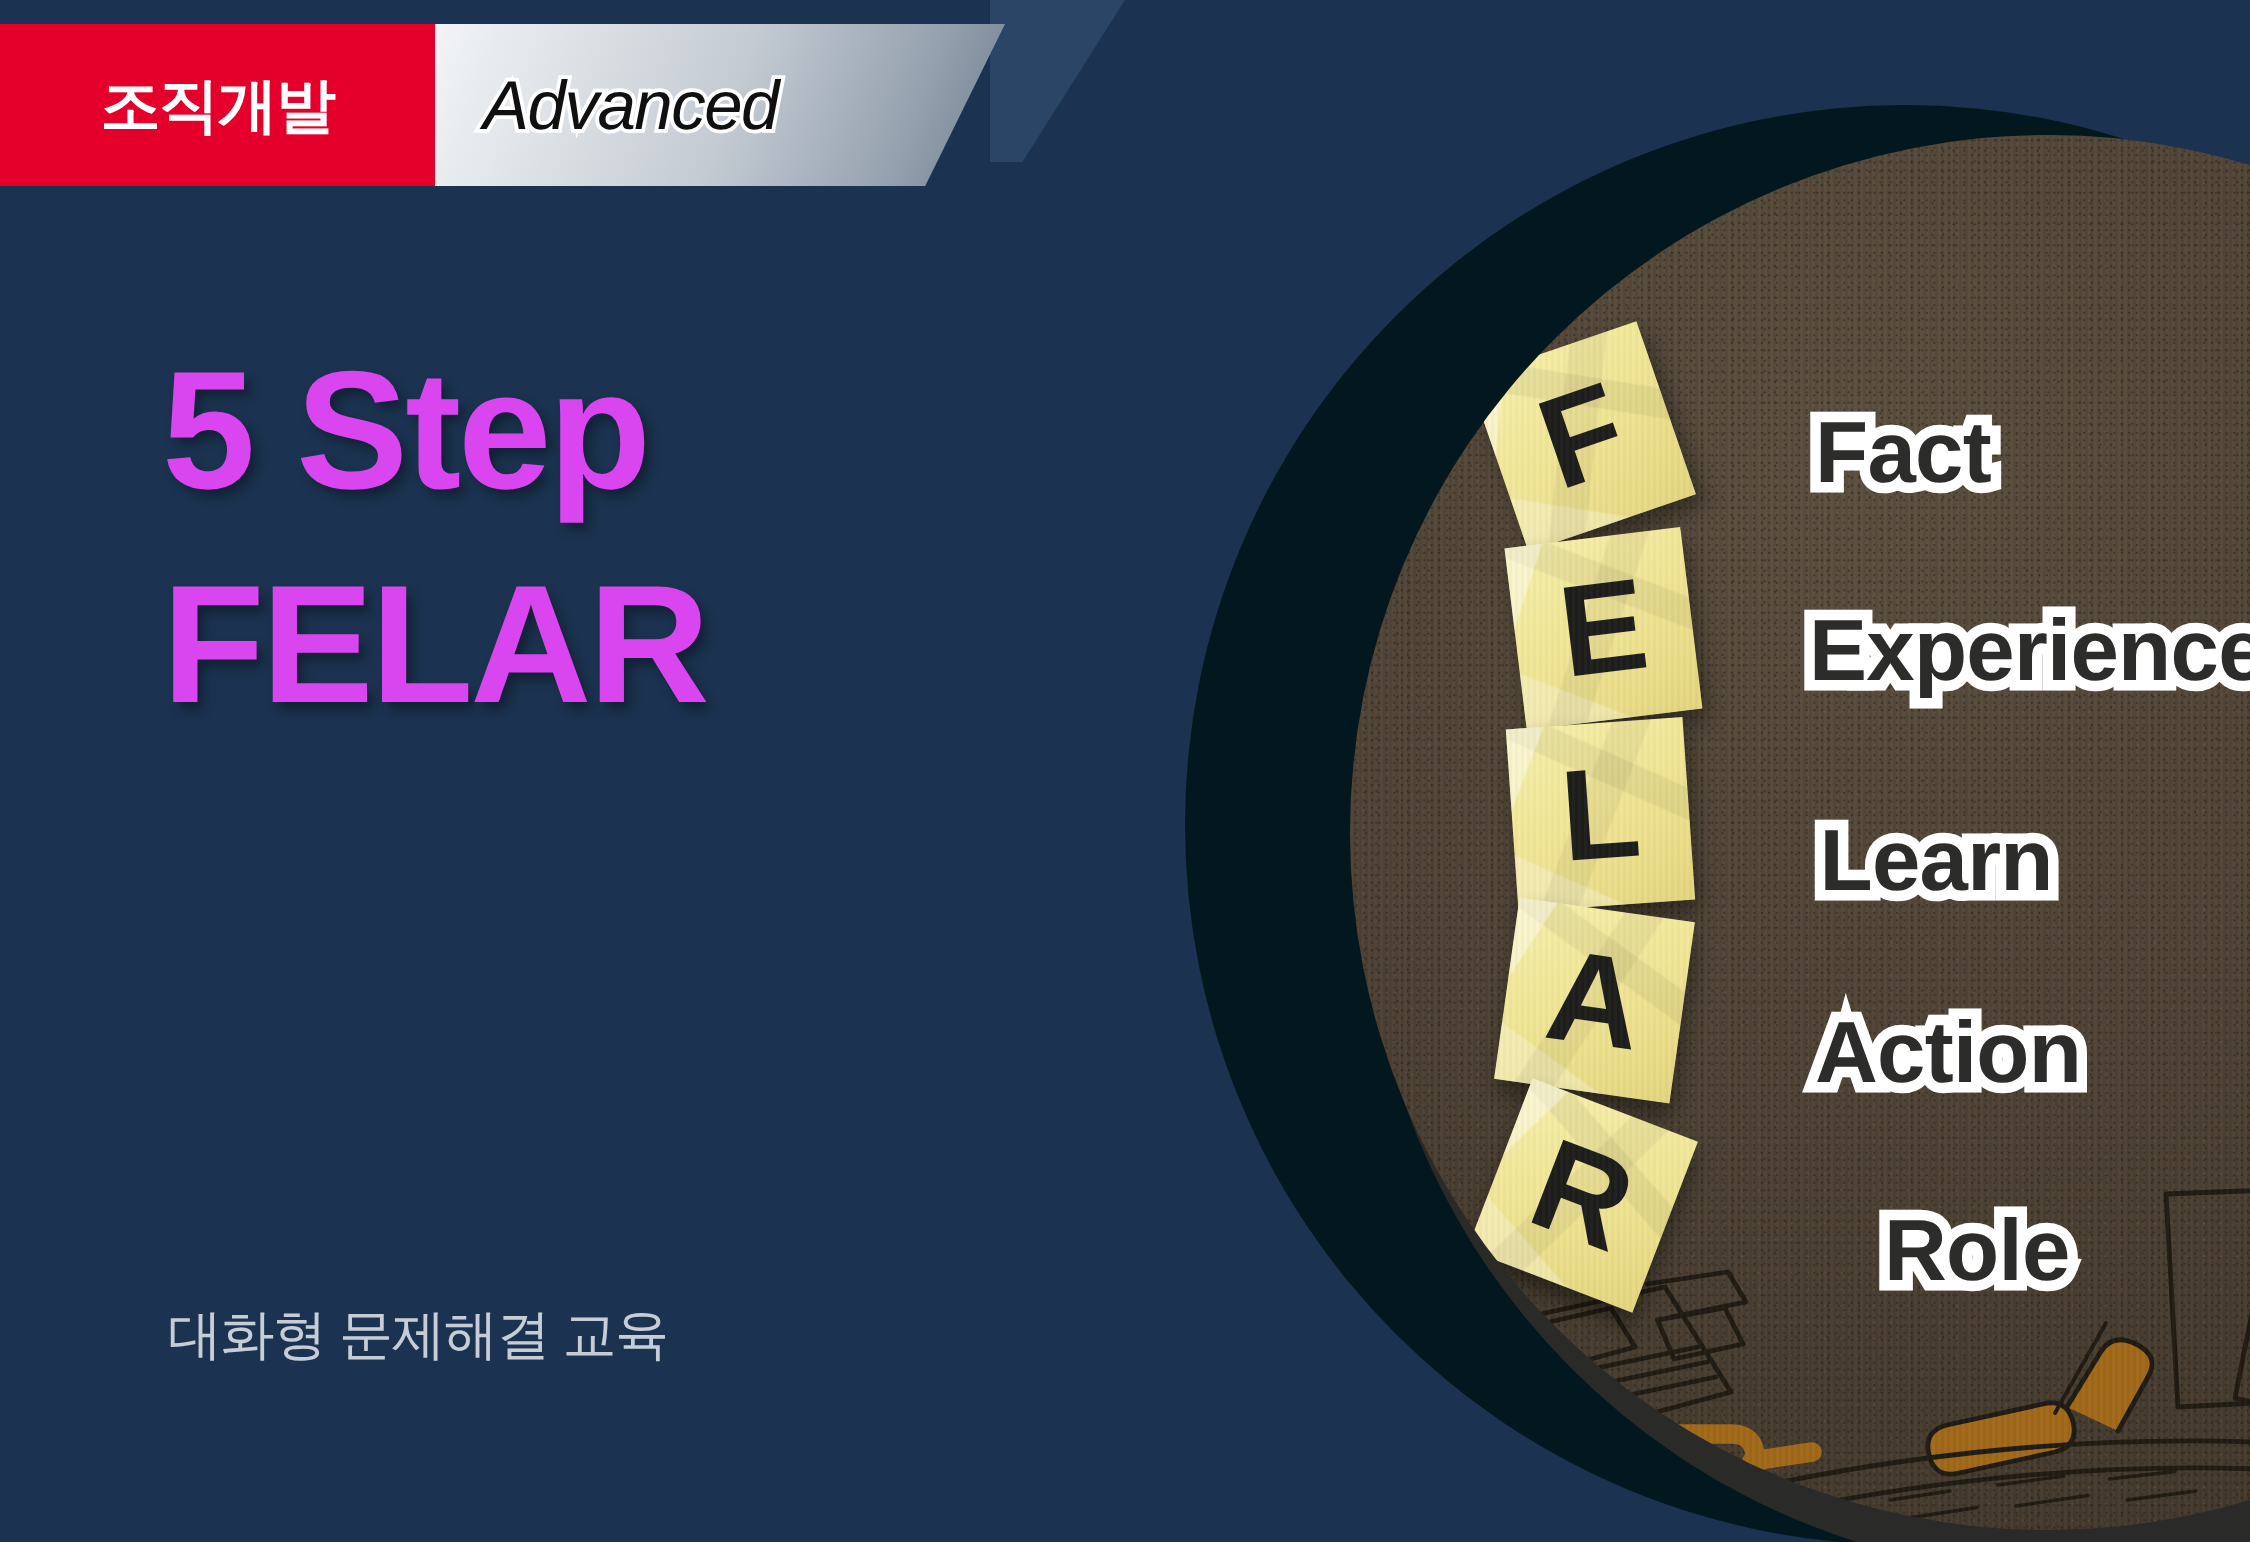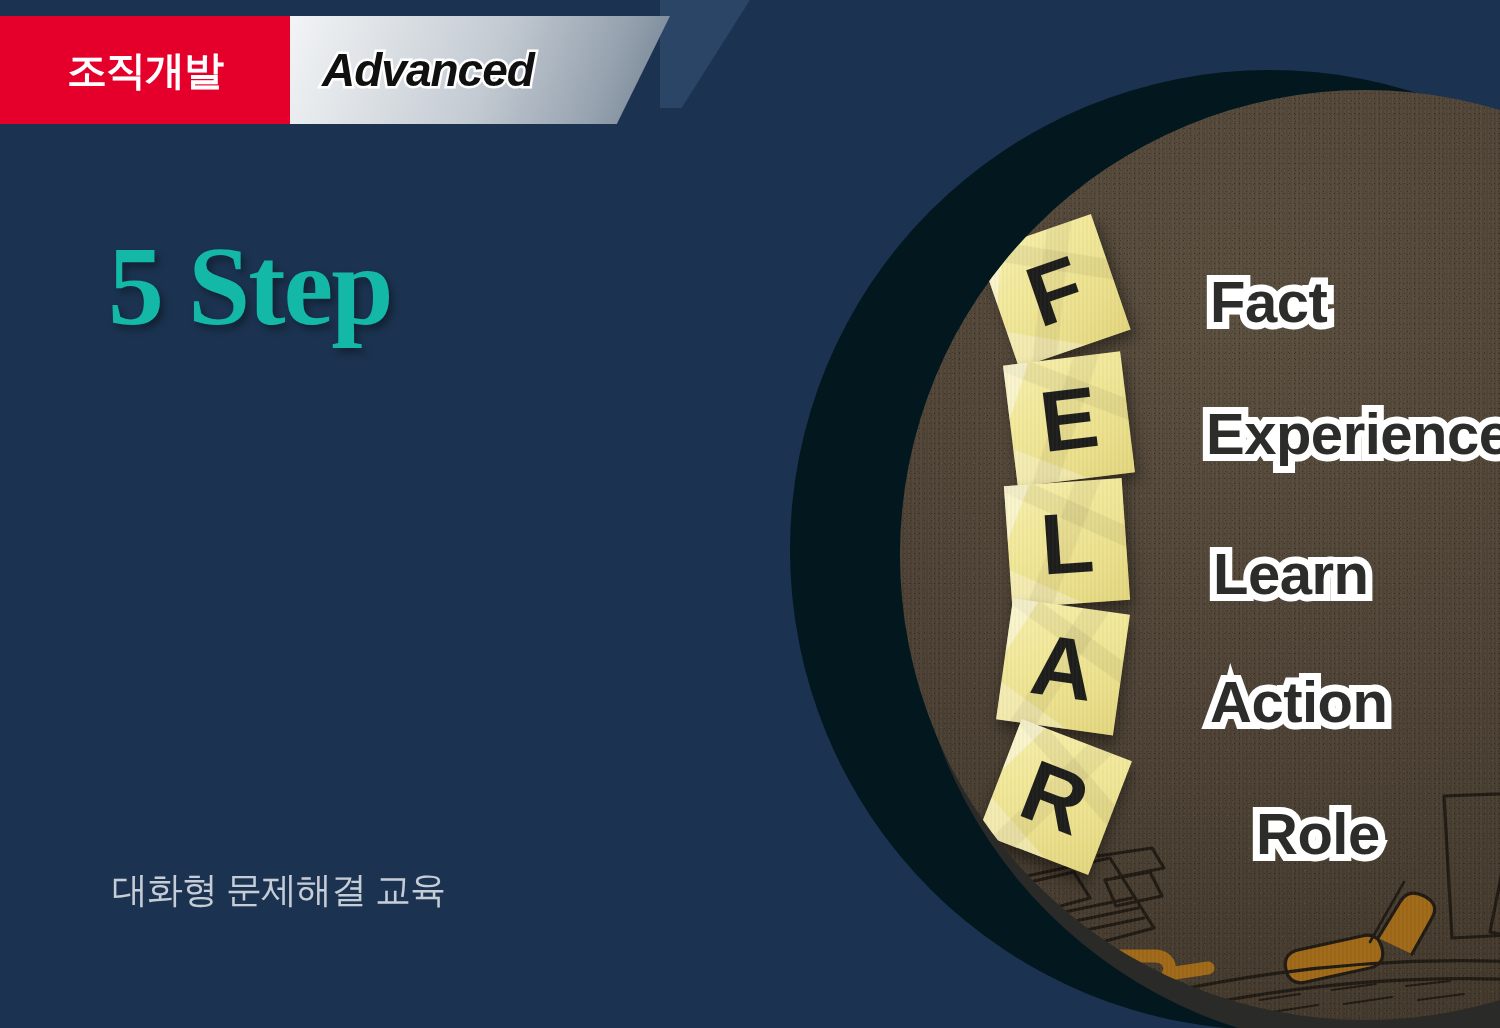--- a/index.html
+++ b/index.html
@@ -138,46 +138,46 @@
     font-family:"Liberation Sans", sans-serif;
   }
   .banner-silver {
     width:380px; height:108px;
     background:linear-gradient(110deg,#f2f4f6 0%, #dfe3e7 22%, #c3cad2 52%, #97a3b0 80%, #6f7f90 100%);
     clip-path:polygon(0 0, 100% 0, 86% 100%, 0 100%);
     display:flex; align-items:center;
     padding-left:32px;
   }
   .banner-silver .txt {
-    font-size:46px; font-weight:bold; font-style:italic;
+    font-size:46px; font-weight:normal; font-style:italic;
     color:#101010;
     -webkit-text-stroke:5px #ffffff;
     paint-order:stroke fill;
     letter-spacing:-1px;
     font-family:"Liberation Sans", sans-serif;
   }
   
   .banner-tail {
     position:absolute; left:660px; top:0;
     width:90px; height:108px;
     background:#2a4566;
     clip-path:polygon(0 0, 100% 0, 24% 100%, 0 100%);
     z-index:19;
   }
 
   
   .title-block { position:absolute; left:108px; top:215px; z-index:15; }
   .title-line {
-    color:#14b8a6;
+    color:#d946ef;
     font-weight:bold;
     font-size:112px;
     line-height:1.28;
     letter-spacing:-2px;
     text-shadow:4px 5px 7px rgba(0,0,0,.35);
-    font-family:Liberation Serif, serif;
+    font-family:Liberation Sans, sans-serif;
   }
   .subtitle {
     position:absolute; left:112px; top:866px;
     color:#c6cdd6;
     font-size:36px;
     letter-spacing:-1px;
     z-index:15;
     font-family:"Liberation Sans", sans-serif;
   }
 </style>
@@ -282,17 +282,18 @@
     <div class="banner-red">
       <div class="txt">조직개발</div>
     </div>
     <div class="banner-silver">
       <div class="txt">Advanced</div>
     </div>
   </div>
 
   <div class="title-block">
     <div class="title-line">5 Step</div>
+    <div class="title-line">FELAR</div>
   </div>
 
   <div class="subtitle">대화형 문제해결 교육</div>
 
 </div>
 
 </body></html>

